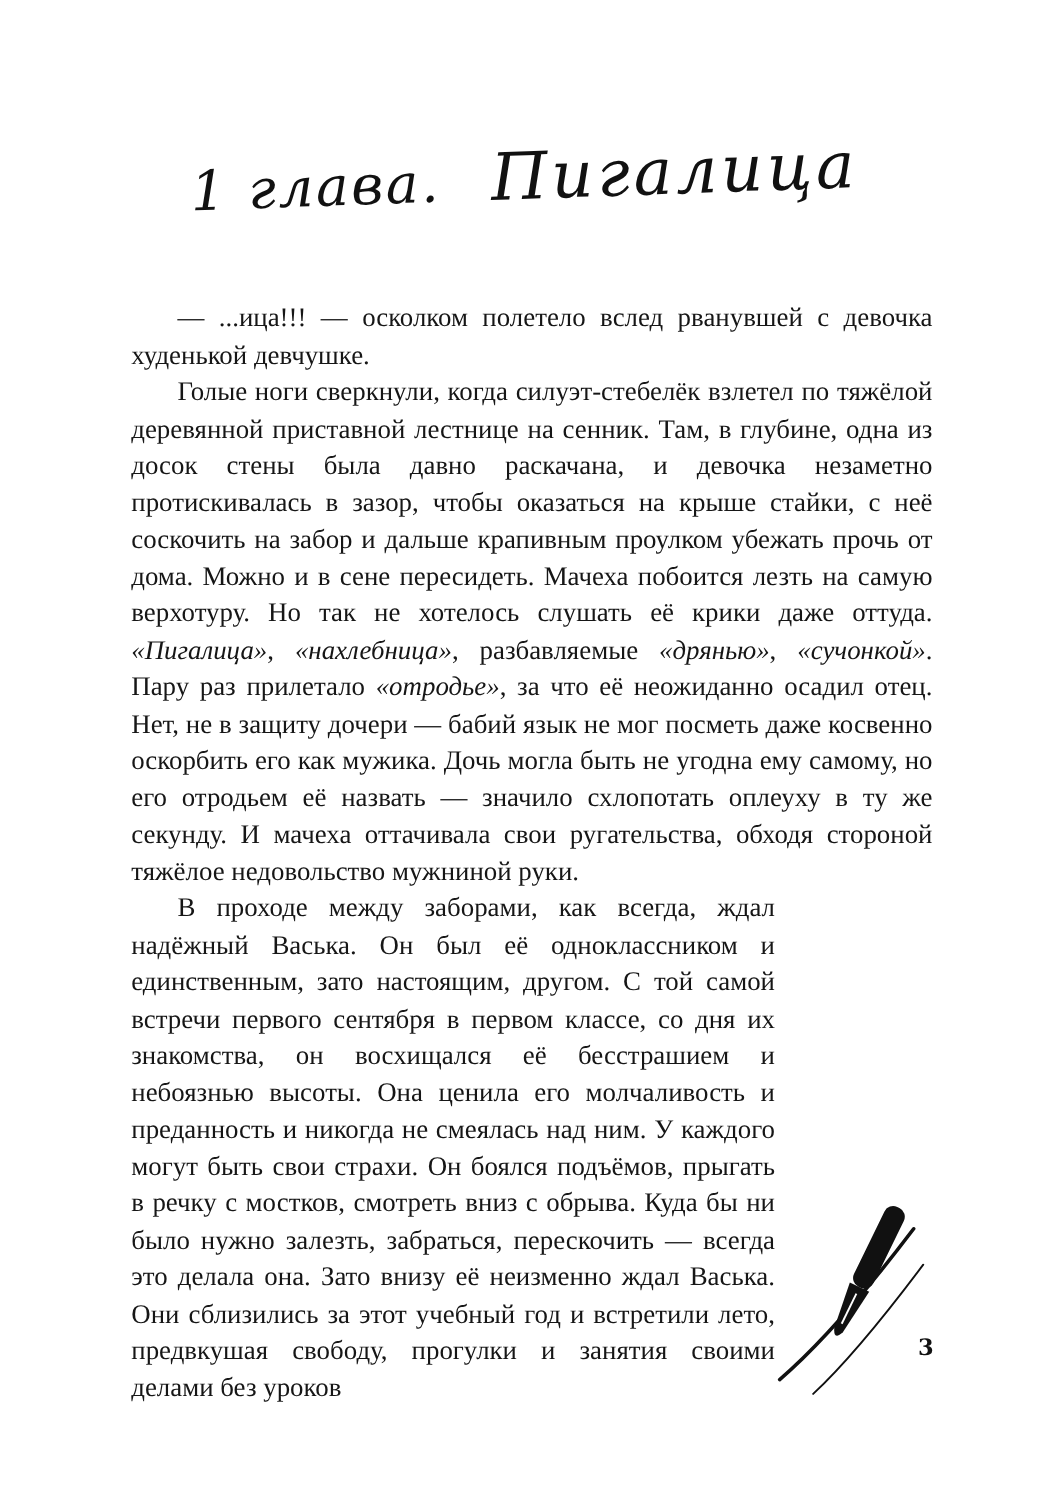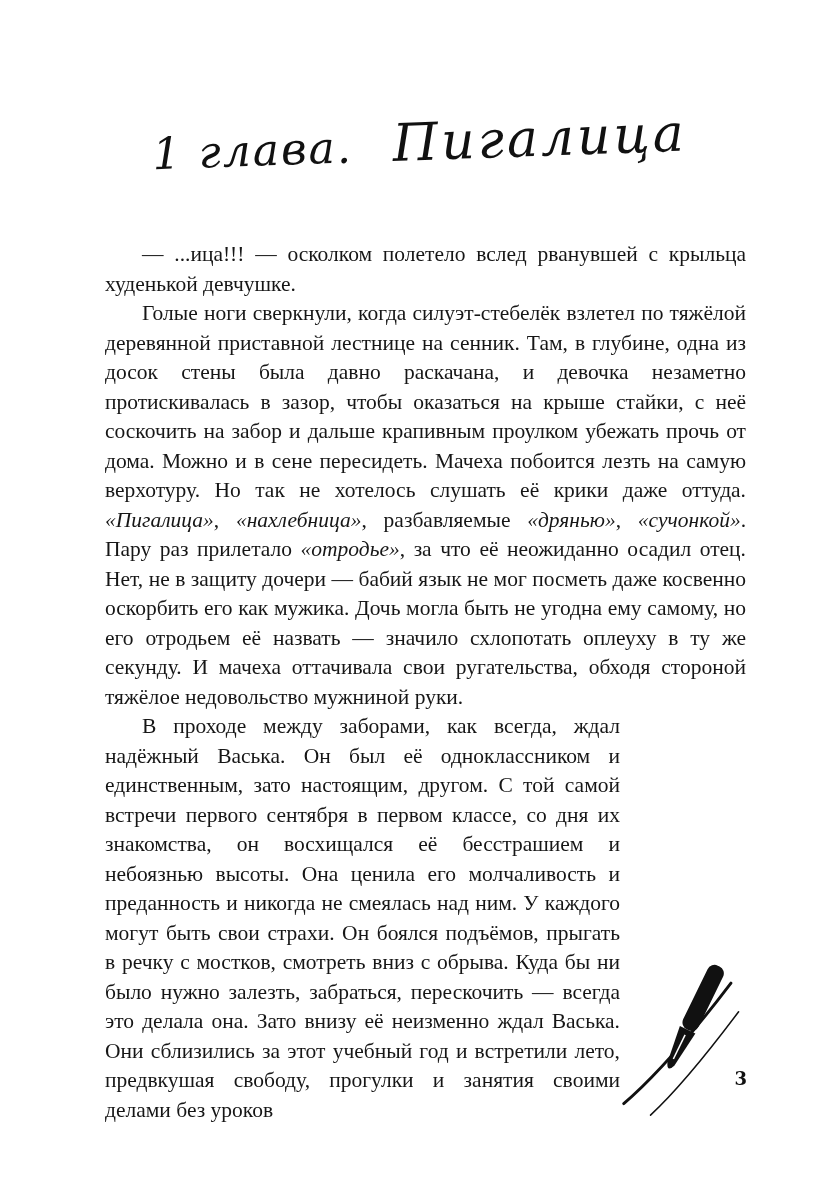--- a/index.html
+++ b/index.html
@@ -62,21 +62,21 @@
 <body>
 
 <div class="page">
 
   <h1 class="chapter-title">
     <span class="title-prefix">1 глава.</span>
     <span class="title-name">Пигалица</span>
   </h1>
 
   <div class="text-block" id="paragraphs">
-      <p class="para"><span>— ...ица!!! — осколком полетело вслед рванувшей с крыльца худенькой девчушке.</span></p>
+      <p class="para"><span>— ...ица!!! — осколком полетело вслед рванувшей с девочка худенькой девчушке.</span></p>
       <p class="para"><span>Голые ноги сверкнули, когда силуэт-стебелёк взлетел по тяжёлой деревянной приставной лестнице на сенник. Там, в глубине, одна из досок стены была давно раскачана, и девочка незаметно протискивалась в зазор, чтобы оказаться на крыше стайки, с неё соскочить на забор и дальше крапивным проулком убежать прочь от дома. Можно и в сене пересидеть. Мачеха побоится лезть на самую верхотуру. Но так не хотелось слушать её крики даже оттуда. </span><em>«Пигалица»</em><span>, </span><em>«нахлебница»</em><span>, разбавляемые </span><em>«дрянью»</em><span>, </span><em>«сучонкой»</em><span>. Пару раз прилетало </span><em>«отродье»</em><span>, за что её неожиданно осадил отец. Нет, не в защиту дочери — бабий язык не мог посметь даже косвенно оскорбить его как мужика. Дочь могла быть не угодна ему самому, но его отродьем её назвать — значило схлопотать оплеуху в ту же секунду. И мачеха оттачивала свои ругательства, обходя стороной тяжёлое недовольство мужниной руки.</span></p>
       <p class="para">
   <span class="pen-float">
     <svg viewBox="0 0 140 170" width="134" height="163" aria-hidden="true">
       <path d="M6 152 C34 128 74 84 118 26" stroke="#111" stroke-width="3" fill="none" stroke-linecap="round"></path>
       <path d="M34 164 C62 138 96 96 126 56" stroke="#111" stroke-width="1.6" fill="none" stroke-linecap="round"></path>
       <g transform="translate(78,64) rotate(26)">
         <rect x="-9" y="-62" width="18" height="74" rx="8" fill="#111"></rect>
         <path d="M-9 12 L9 12 L4 52 Q0 62 -4 52 Z" fill="#111"></path>
         <line x1="0" y1="18" x2="0" y2="46" stroke="#fff" stroke-width="1.6"></line>

